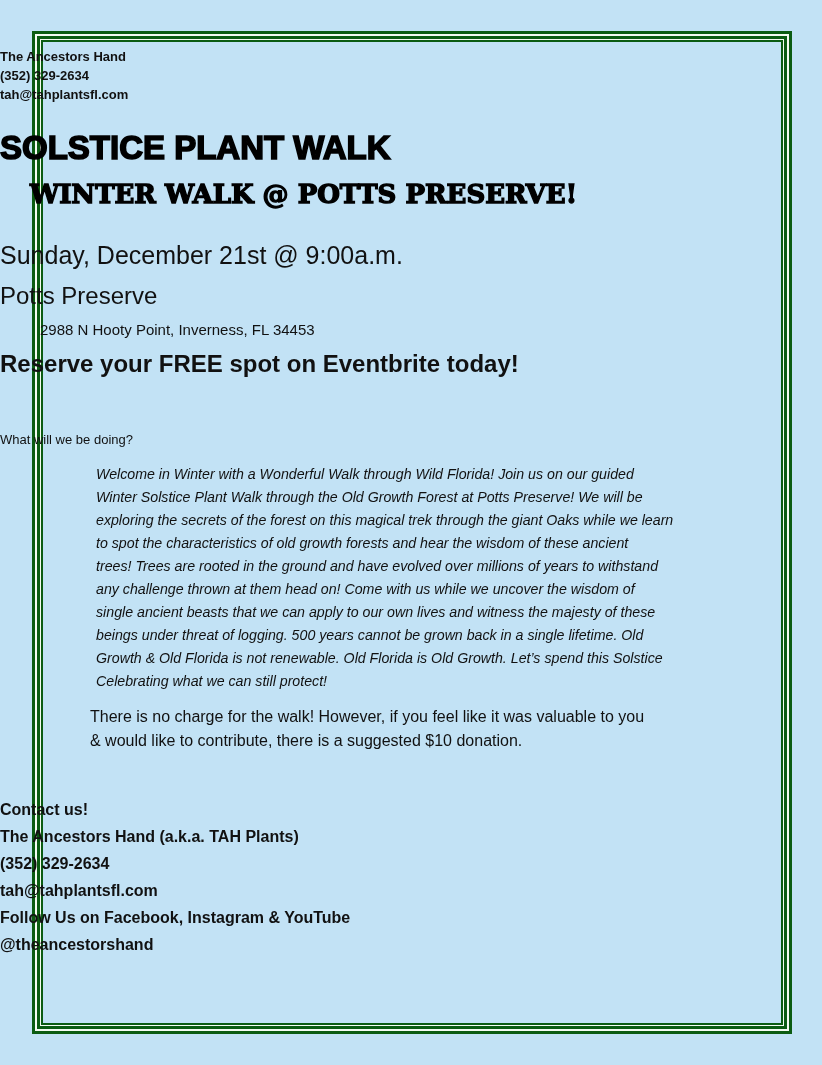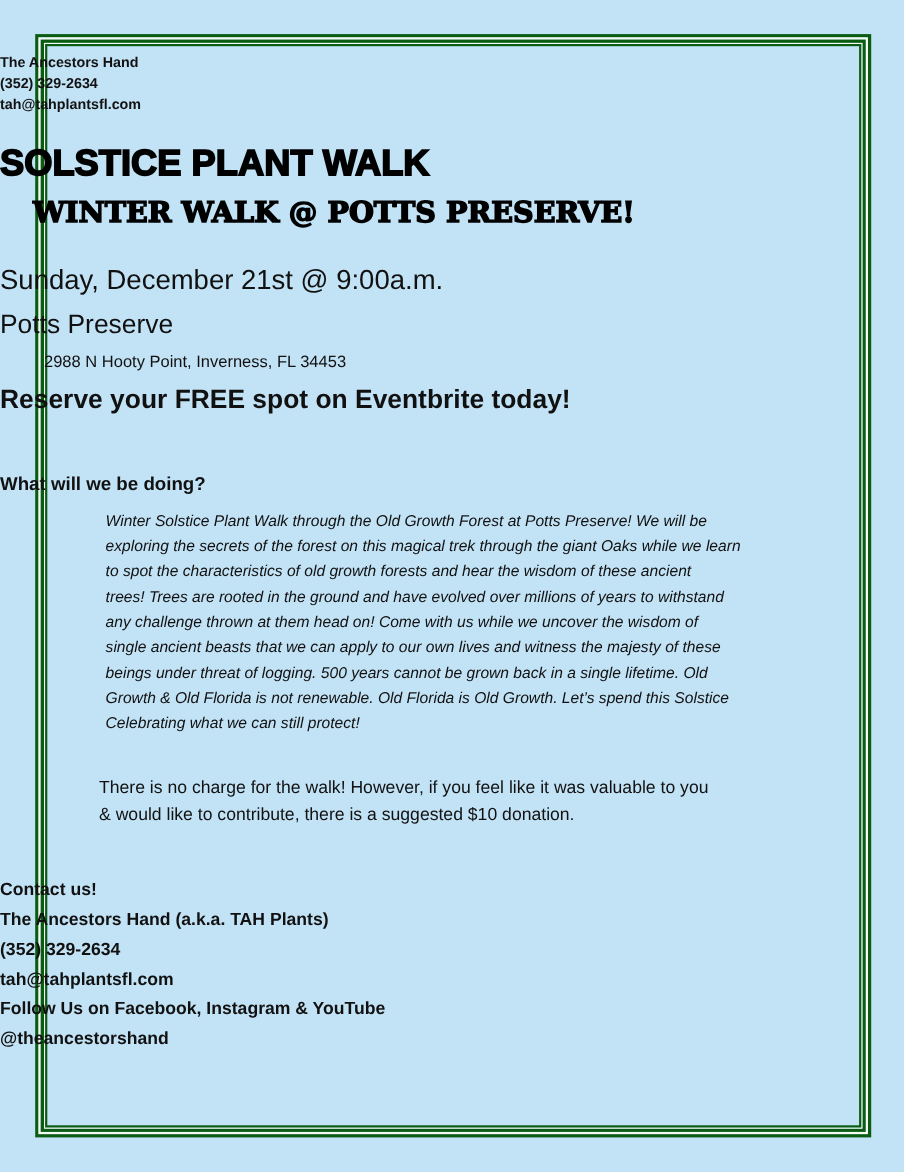--- a/index.html
+++ b/index.html
@@ -31,21 +31,21 @@
   }
   .title2 {
     position:absolute; left:0; width:822px; top:174px;
     font-family:"DejaVu Serif", serif; font-weight:900; font-size:26px;
     -webkit-text-stroke:1.4px #000; color:#000; line-height:40px;padding-left:30px;
   }
   .date { position:absolute; left:0; width:822px; top:238px; font-size:25px; line-height:34px; }
   .venue { position:absolute; left:0; width:822px; top:280px; font-size:24px; line-height:32px; }
   .addr { position:absolute; left:0; width:822px; top:319px; font-size:15px; line-height:22px;margin-left:40px; }
   .reserve { position:absolute; left:0; width:737px; top:347px; font-size:24px; font-weight:bold; line-height:34px; }
-  .q { position:absolute; left:0; width:799px; top:431px; font-size:17px; font-weight:bold; line-height:18px; }
+  .q { position:absolute; left:0; width:799px; top:431px; font-size:13px; font-weight:normal; line-height:18px; }
   .desc {
     position:absolute; left:96px; width:632px; top:463px;
     font-style:italic; font-size:14.2px; line-height:23px;
   }
   .desc span { display:block; white-space:nowrap; }
   .charge {
     position:absolute; left:90px; width:642px; top:705px; font-size:16px; line-height:24px;
   }
   .charge span { display:block; white-space:nowrap; }
   .contact {
@@ -70,20 +70,21 @@
 <div class="title1">SOLSTICE PLANT WALK</div>
 <div class="title2">WINTER WALK @ POTTS PRESERVE!</div>
 
 <div class="date">Sunday, December 21st @ 9:00a.m.</div>
 <div class="venue">Potts Preserve</div>
 <div class="addr">2988 N Hooty Point, Inverness, FL 34453</div>
 <div class="reserve">Reserve your FREE spot on Eventbrite today!</div>
 
 <div class="q">What will we be doing?</div>
 <div class="desc">
+  <span>Welcome in Winter with a Wonderful Walk through Wild Florida! Join us on our guided</span>
   <span>Winter Solstice Plant Walk through the Old Growth Forest at Potts Preserve! We will be</span>
   <span>exploring the secrets of the forest on this magical trek through the giant Oaks while we learn</span>
   <span>to spot the characteristics of old growth forests and hear the wisdom of these ancient</span>
   <span>trees! Trees are rooted in the ground and have evolved over millions of years to withstand</span>
   <span>any challenge thrown at them head on! Come with us while we uncover the wisdom of</span>
   <span>single ancient beasts that we can apply to our own lives and witness the majesty of these</span>
   <span>beings under threat of logging. 500 years cannot be grown back in a single lifetime. Old</span>
   <span>Growth &amp; Old Florida is not renewable. Old Florida is Old Growth. Let’s spend this Solstice</span>
   <span>Celebrating what we can still protect!</span>
 </div>

